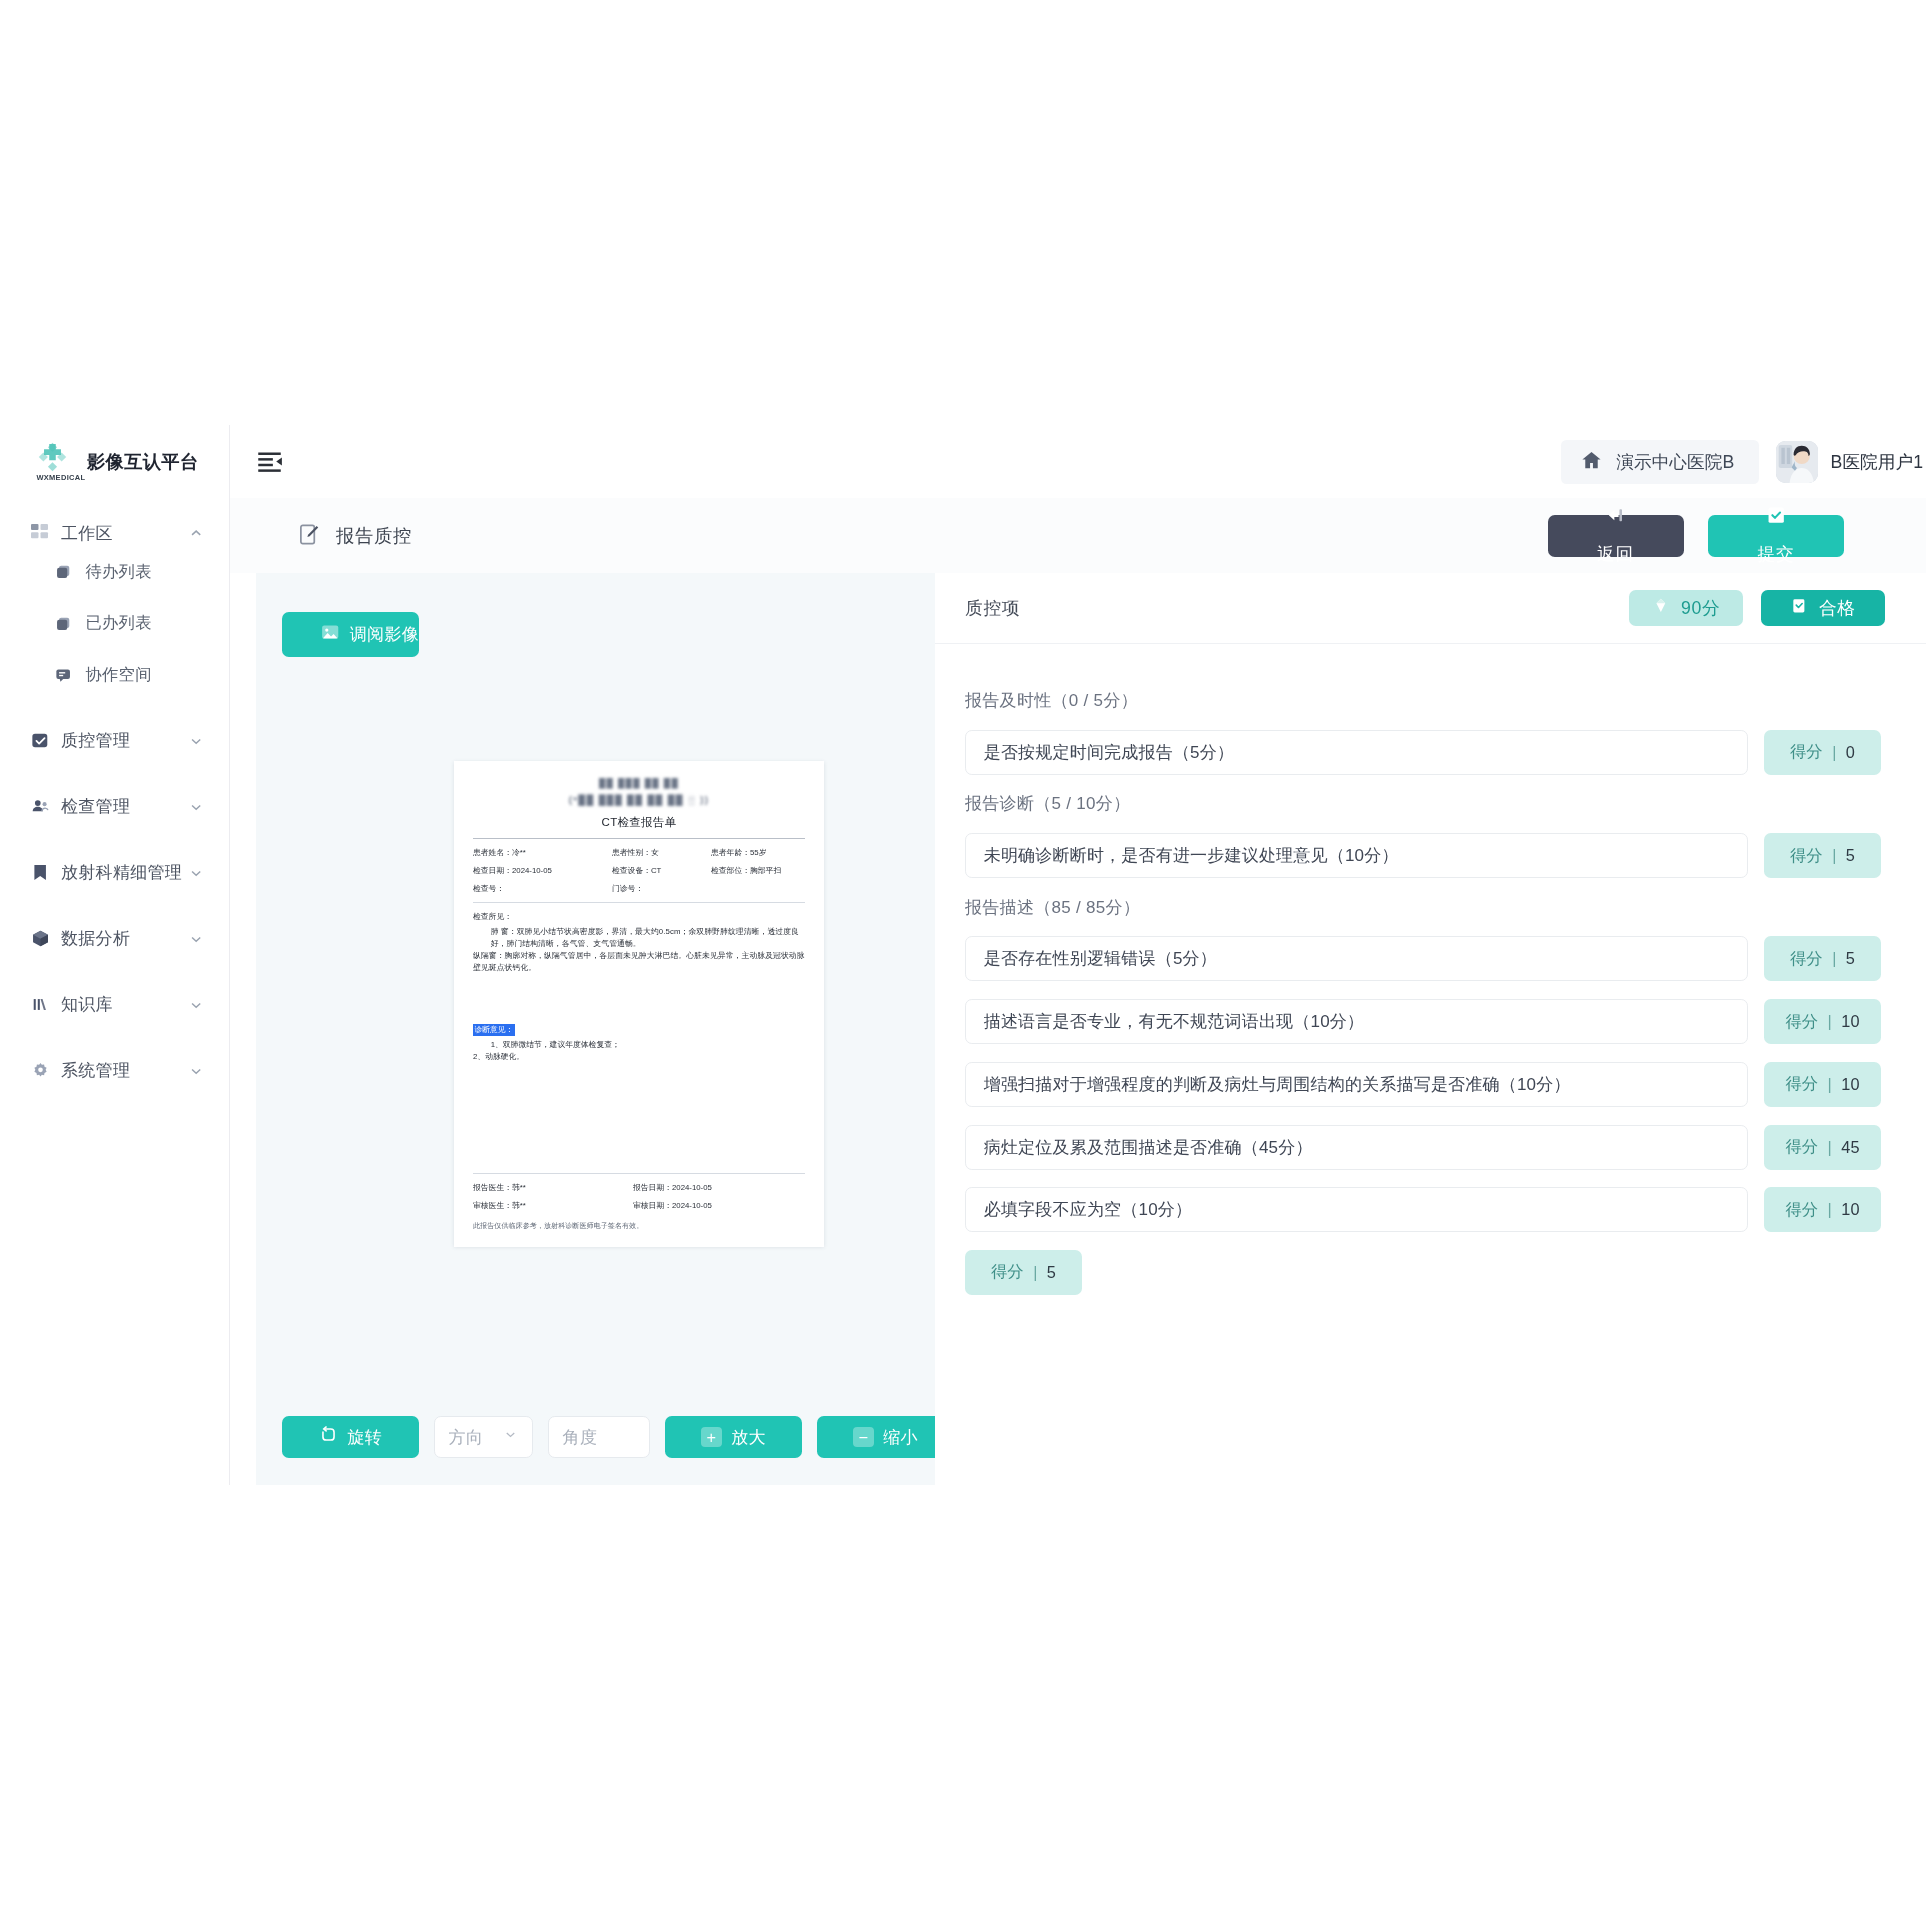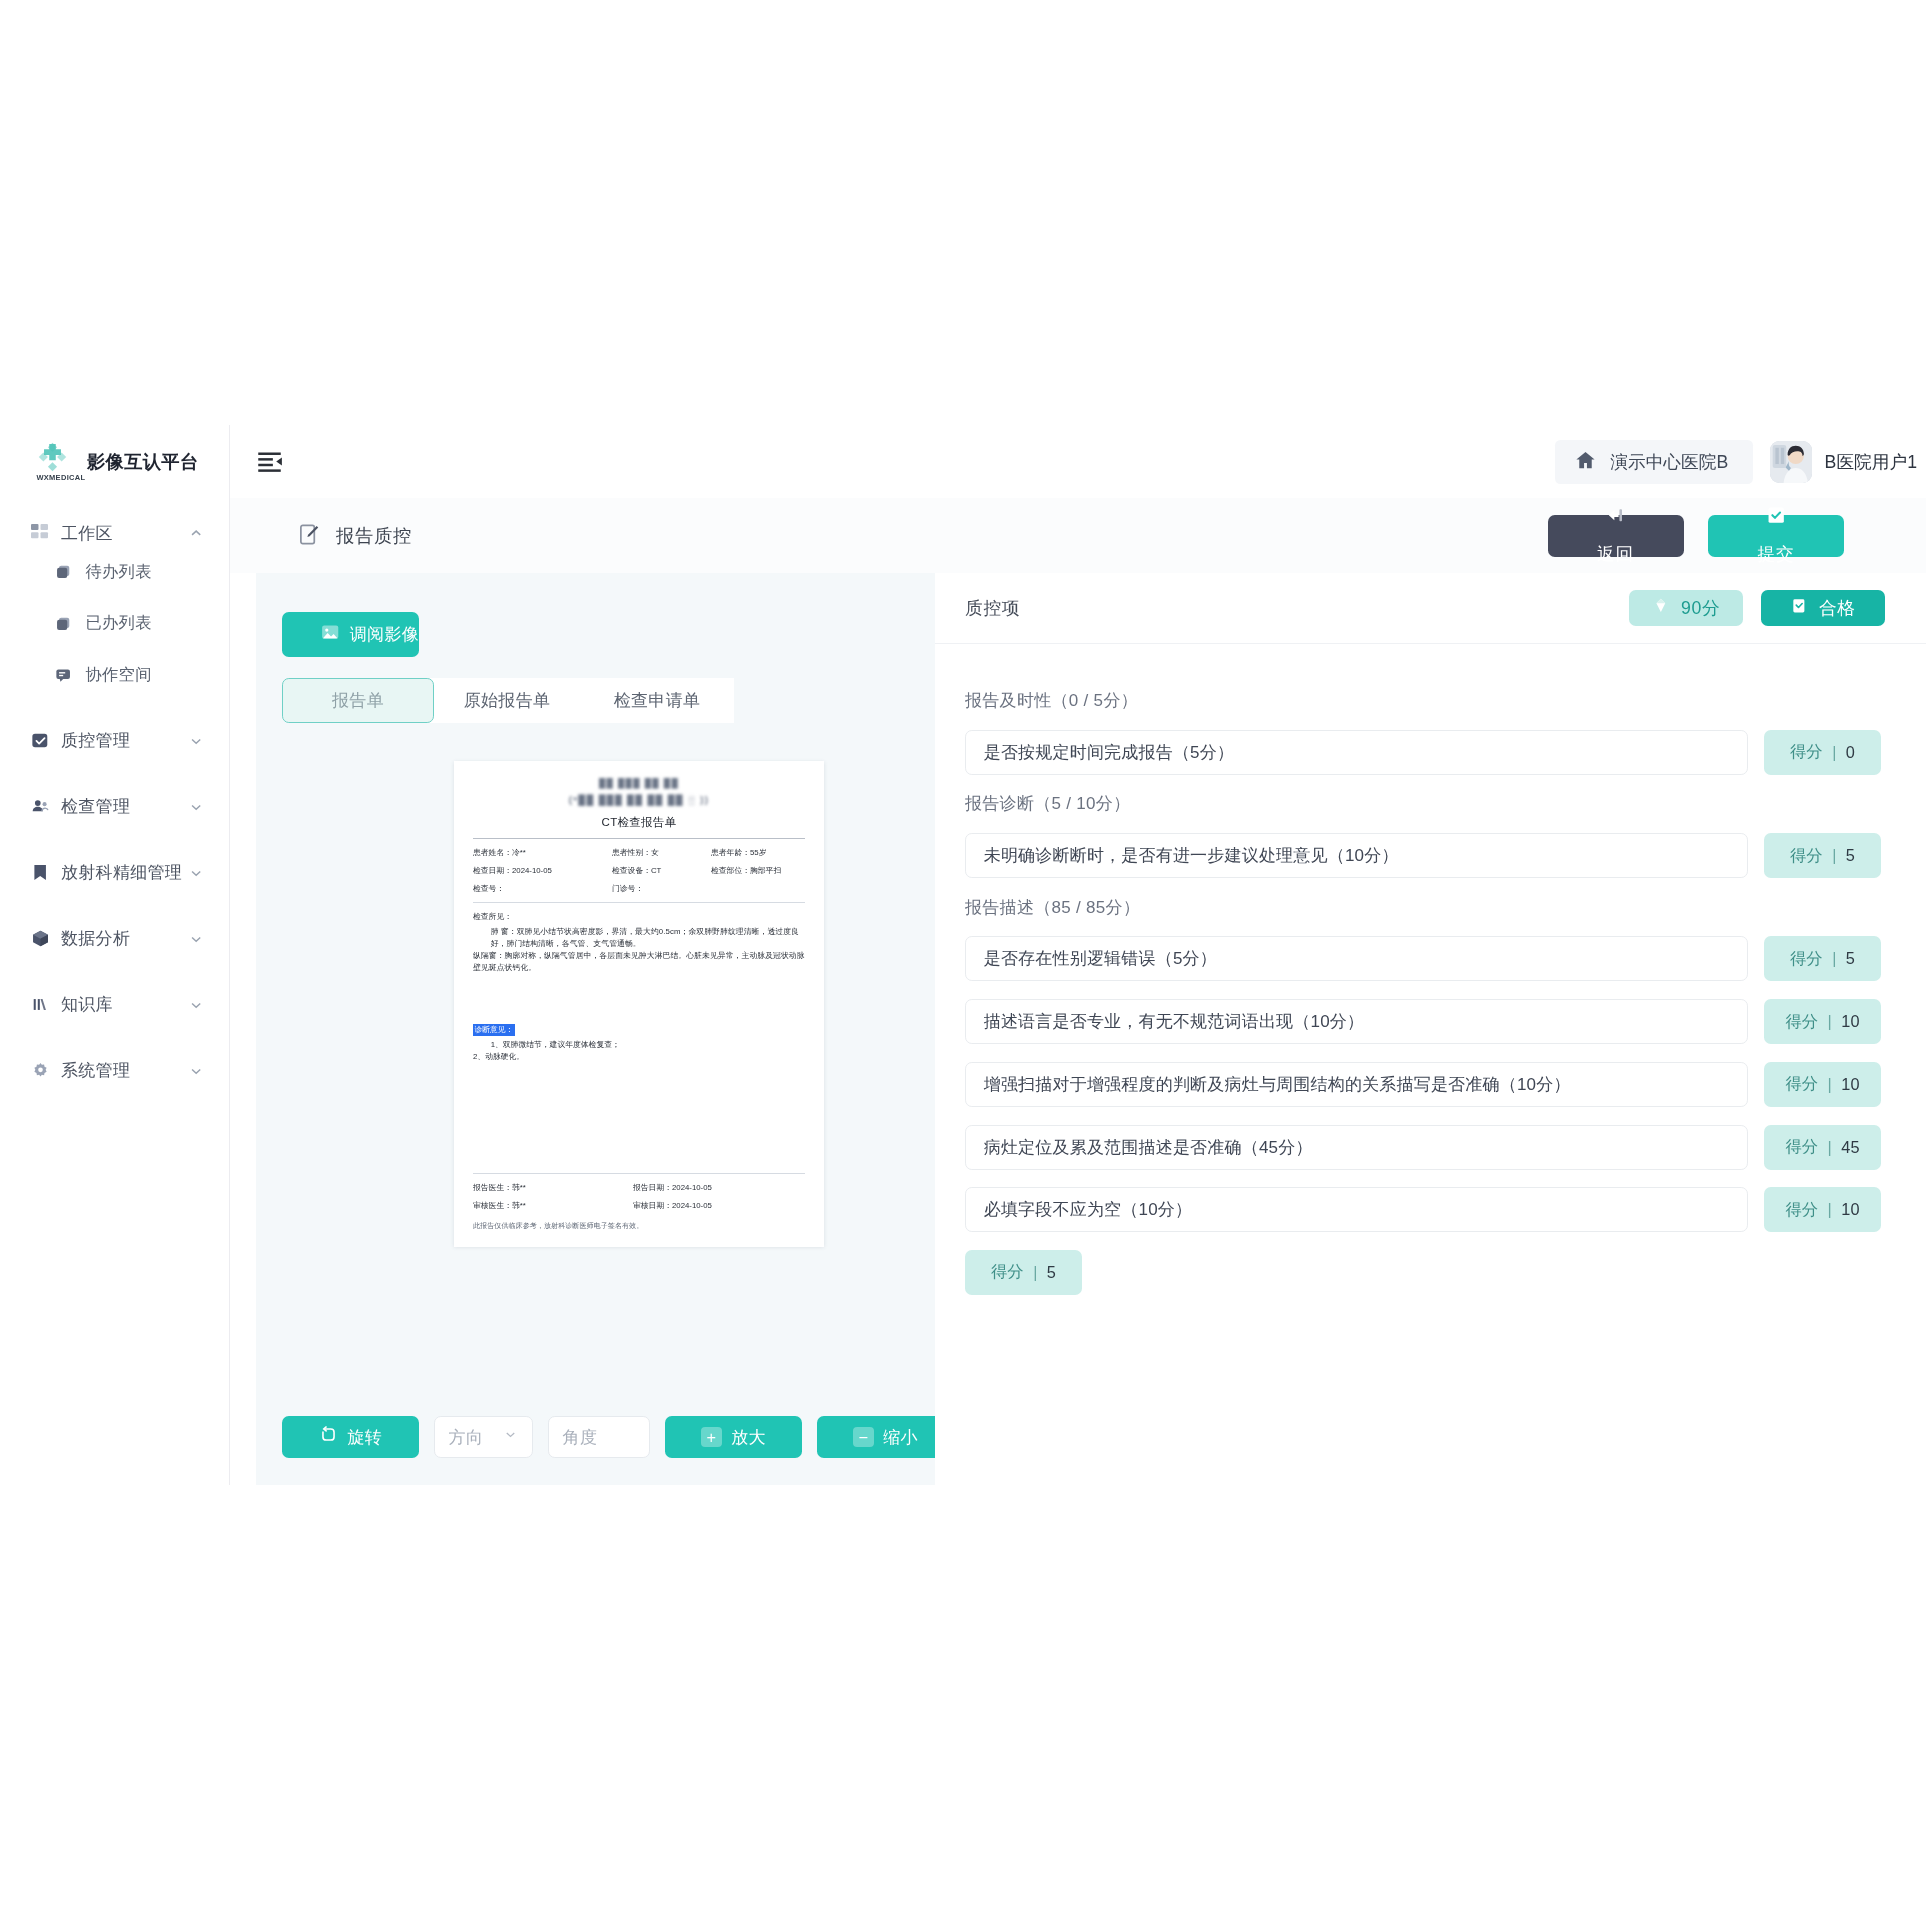--- a/index.html
+++ b/index.html
@@ -71,21 +71,21 @@
   
   #header {
     position: absolute; left: 230px; top: 0;
     width: 1696px; height: 73px;
     background: #ffffff;
     display: flex; align-items: center;
   }
   #menu-fold { margin-left: 26px; width: 27px; height: 27px; cursor: pointer; }
   #header-right {
     margin-left: auto; display: flex; align-items: center;
-    padding-right: 9px; gap: 17.7px;
+    padding-right: 3px; gap: 17.7px;
   }
   .hospital-chip {
     display: flex; align-items: center; gap: 13.6px;
     background: #f4f6f9; border-radius: 5.4px;
     padding: 9.5px 24.5px 9.5px 19px;
     cursor: pointer;
   }
   .hospital-name { font-size: 17.7px; color: #3e4756; }
   .user-box { display: flex; align-items: center; gap: 12.2px; cursor: pointer; }
   .avatar {
@@ -501,25 +501,20 @@
         <span>
           <svg width="20.4" height="20.4" viewBox="0 0 24 24">
             <rect x="2.5" y="4" width="19" height="16" rx="2.5" fill="#ffffff" opacity=".45"></rect>
             <circle cx="8" cy="9.5" r="1.9" fill="#ffffff"></circle>
             <path d="M3.5 19l5.5-6 4 4.2 3-3.2 4.5 5z" fill="#ffffff"></path>
           </svg>
         </span>
         <span>调阅影像</span>
       </div>
 
-      <div id="tabs">
-        <div class="tab active">报告单</div>
-        <div class="tab">原始报告单</div>
-        <div class="tab">检查申请单</div>
-      </div>
 
       <div id="paper">
         <div class="blurwrap">
           <div class="blur-line l1">██ ███ ██ ██</div><br>
           <div class="blur-line l2">(*██ ███ ██ ██ ██ ░ ))</div>
         </div>
         <div class="paper-title">CT检查报告单</div>
         <div class="rule"></div>
 
         <div class="meta-row">

